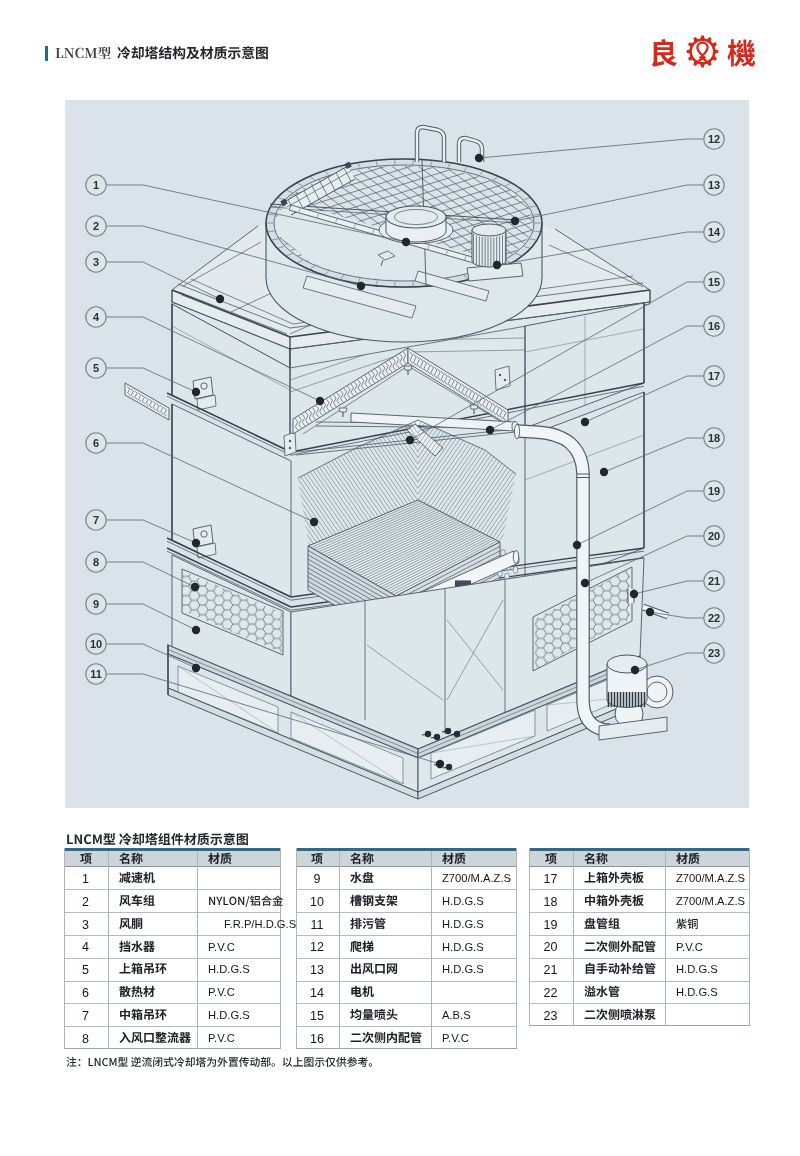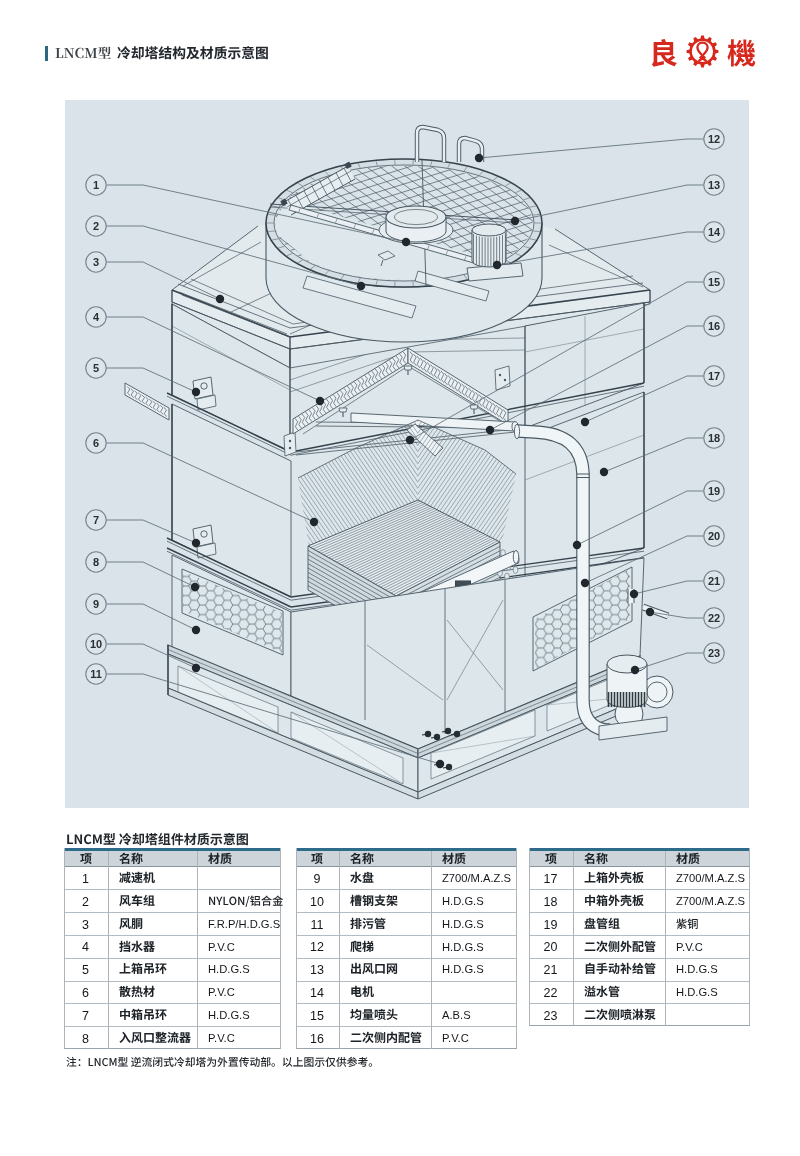--- a/index.html
+++ b/index.html
@@ -1134,21 +1134,21 @@
         <use href="#q42" x="2862"></use>
       </g>
     </svg>
 <div style="position:absolute;left:64px;top:917.6px;width:43px;text-align:center;font:12.5px 'Liberation Sans',sans-serif;color:#14181c">3</div>
 <svg style="position:absolute;left:119px;top:916.8px" width="26" height="15" viewBox="0 0 26 15">
       <g fill="#1d2227" transform="translate(0,11) scale(0.024,-0.024)">
         <use href="#q33" x="0"></use>
         <use href="#q43" x="500"></use>
       </g>
     </svg>
-<div style="position:absolute;left:208px;top:917.8px;font:11.2px 'Liberation Sans',sans-serif;color:#14181c">F.R.P/H.D.G.S</div>
+<div style="position:absolute;left:224px;top:917.8px;font:11.2px 'Liberation Sans',sans-serif;color:#14181c">F.R.P/H.D.G.S</div>
 <div style="position:absolute;left:64px;top:940.4px;width:43px;text-align:center;font:12.5px 'Liberation Sans',sans-serif;color:#14181c">4</div>
 <svg style="position:absolute;left:119px;top:939.6px" width="38" height="15" viewBox="0 0 38 15">
       <g fill="#1d2227" transform="translate(0,11) scale(0.024,-0.024)">
         <use href="#q44" x="0"></use>
         <use href="#q45" x="500"></use>
         <use href="#q46" x="1000"></use>
       </g>
     </svg>
 <div style="position:absolute;left:208px;top:940.6px;font:11.2px 'Liberation Sans',sans-serif;color:#14181c">P.V.C</div>
 <div style="position:absolute;left:64px;top:963.2px;width:43px;text-align:center;font:12.5px 'Liberation Sans',sans-serif;color:#14181c">5</div>

